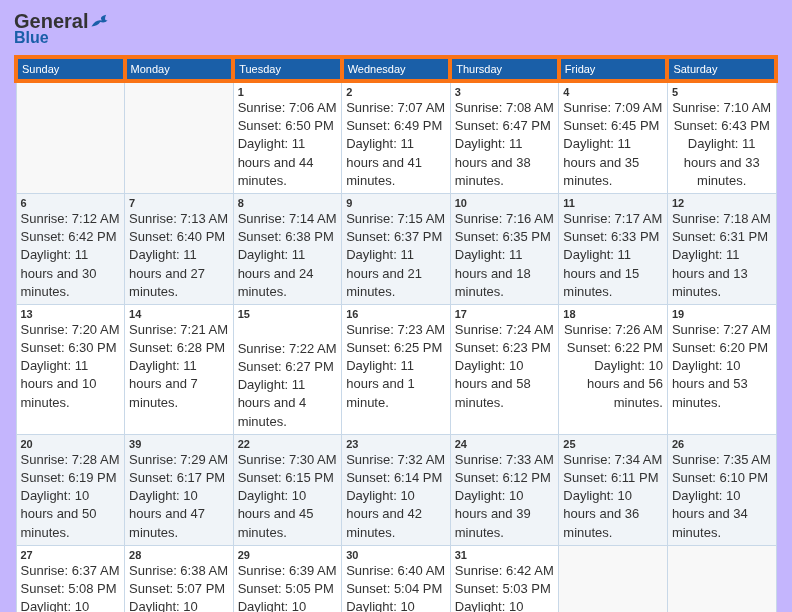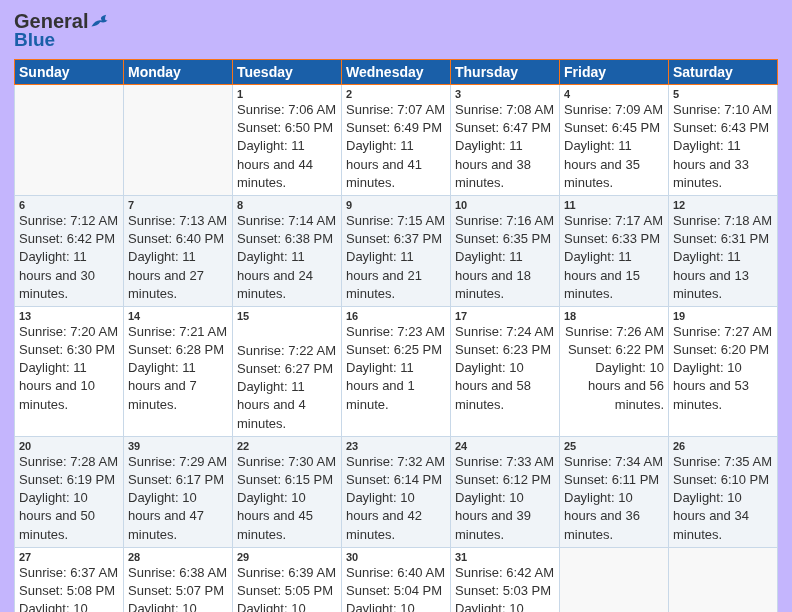--- a/index.html
+++ b/index.html
@@ -47,25 +47,25 @@
       color: #555;
     }
     table {
       width: 100%;
       border-collapse: collapse;
       table-layout: fixed;
     }
     thead tr th {
       background: #1a5fa8;
       color: #fff;
-      font-size: 14px;
-      font-weight: bold;
+      font-size: 11px;
+      font-weight: normal;
       padding: 4px 4px;
       text-align: left;
-      border: 1px solid #f97316;
+      border: 4px solid #f97316;
     }
     tbody tr td {
       border: 1px solid #c8d8e8;
       vertical-align: top;
       padding: 3px 4px;
       font-size: 9.2px;
       color: #333;
       height: 78px;
       background: #fff;
     }
@@ -93,21 +93,21 @@
 <div class="page">
   <div class="header">
     <div class="logo">
       <div>
         <div style="display:flex;align-items:center;">
           <span class="logo-general" style="font-size:20px;font-weight:bold;color:#333;">General</span>
           <svg class="logo-bird" viewBox="0 0 30 24" xmlns="http://www.w3.org/2000/svg">
             <path d="M2,18 Q8,8 16,10 Q12,4 22,2 Q18,10 24,10 Q20,14 14,12 Q10,18 2,18Z" fill="#1a5fa8"></path>
           </svg>
         </div>
-        <span class="logo-blue" style="font-size:19px;font-weight:bold;color:#1a5fa8;display:block;margin-top:-4px;">Blue</span>
+        <span class="logo-blue" style="font-size:16px;font-weight:bold;color:#1a5fa8;display:block;margin-top:-4px;">Blue</span>
       </div>
     </div>
     <div class="title-area">
       <div class="month-title"></div>
       <div class="subtitle"></div>
     </div>
   </div>
 
   <table>
     <thead>
@@ -144,21 +144,21 @@
 Daylight: 11 hours and 38 minutes.</div>
           </td>
           <td>
             <span class="day-num">4</span>
             <div class="cell-content" style="white-space: pre-line;">Sunrise: 7:09 AM
 Sunset: 6:45 PM
 Daylight: 11 hours and 35 minutes.</div>
           </td>
           <td>
             <span class="day-num">5</span>
-            <div class="cell-content" style="white-space: pre-line;">Sunrise: 7:10 AM
+            <div class="cell-content" style="white-space: pre-line; text-align: center;">Sunrise: 7:10 AM
 Sunset: 6:43 PM
 Daylight: 11 hours and 33 minutes.</div>
           </td>
         </tr>
         <tr>
           <td>
             <span class="day-num">6</span>
             <div class="cell-content" style="white-space: pre-line;">Sunrise: 7:12 AM
 Sunset: 6:42 PM
 Daylight: 11 hours and 30 minutes.</div>

